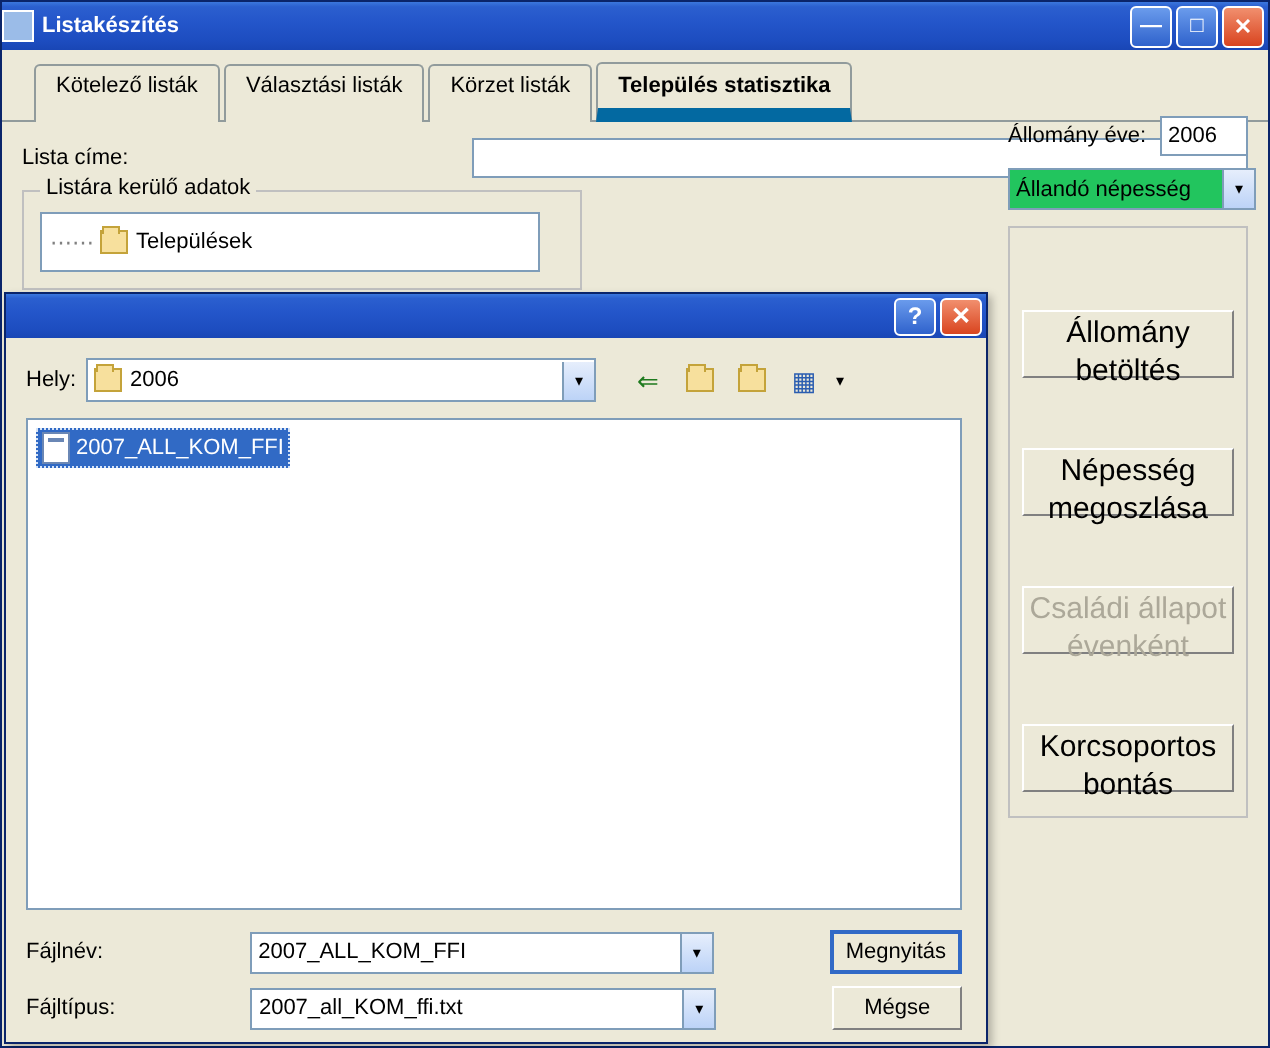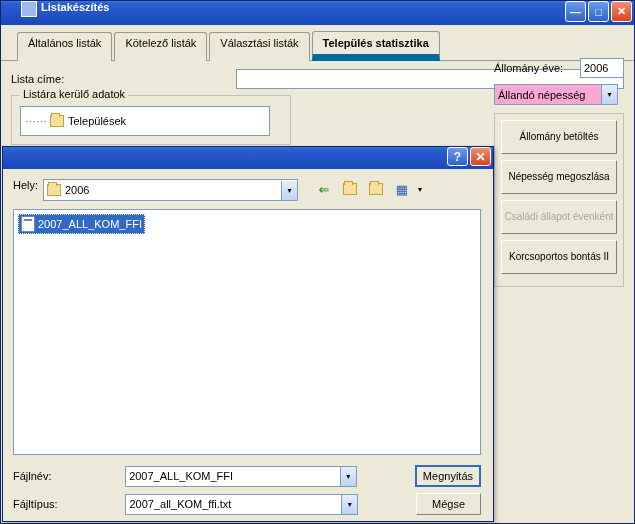--- a/index.html
+++ b/index.html
@@ -20,23 +20,24 @@
     top: 0; left: 0;
     width: 635px;
     height: 524px;
     background: #ece9d8;
     border: 1px solid #0a246a;
   }
   .title-bar {
     height: 24px;
     background: linear-gradient(to bottom, #3b77dd 0%, #2b5fcf 10%, #2456ca 40%, #1d4dc0 80%, #1946b5 100%);
     display: flex;
+    align-items: center;
     color: #fff;
     font-weight: bold;
-    padding-left: 20px;
+    padding-left: 0;
   }
   .title-bar .app-icon {
     width: 16px; height: 16px;
     background: #9bbce8;
     border: 1px solid #fff;
     margin-right: 4px;
   }
   .title-bar .spacer { flex: 1; }
   .title-btn {
     width: 21px; height: 21px;
@@ -138,33 +139,33 @@
     width:7px; height:3px;
     background:#f7e09d;
     border:1px solid #c4a33a;
     border-bottom:none;
   }
 
   .right-panel {
     position: absolute;
     right: 10px;
     top: 57px;
-    width: 130px;
+    width: 120px;
   }
   .right-panel .row-year {
     display: flex;
     justify-content: space-between;
     align-items: center;
     margin-bottom: 6px;
   }
   .select {
     width: 124px;
     height: 21px;
     border: 1px solid #7f9db9;
-    background: #f9a8d4;
+    background: #22c55e;
     display: flex;
     align-items: center;
     justify-content: space-between;
     padding-left: 3px;
   }
   .select-btn {
     width: 16px; height: 19px;
     background: linear-gradient(to bottom,#e6eefc,#bcd3f7);
     border-left:1px solid #7f9db9;
     display:flex; align-items:center; justify-content:center;
@@ -177,26 +178,27 @@
   }
   .sidebar-btn {
     display: block;
     width: 100%;
     height: 34px;
     background: #ece9d8;
     border: 1px solid #808080;
     border-top-color:#fff;
     border-left-color:#fff;
     font-family: inherit;
-    font-size: 10px;
+    font-size: 15px;
     margin-bottom: 6px;
     cursor: default;
     text-align: center;
     padding: 2px 2px;
     line-height: 1.25;
+    margin-top: 35px;
   }
   .sidebar-btn:disabled { color: #aca899; }
   .exit-box {
     border:1px solid #c0c0c0;
     padding:8px;
     margin-top: 70px;
   }
 
   
   .dialog {
@@ -204,21 +206,21 @@
     top: 146px;
     left: 2px;
     width: 492px;
     height: 376px;
     background: #ece9d8;
     border: 1px solid #0a246a;
     box-shadow: 2px 2px 4px rgba(0,0,0,.25);
   }
   .dialog .title-bar { height: 22px; }
   .dialog-body { padding: 10px 12px 4px 10px; }
-  .dialog-row { display:flex; align-items:flex-start; margin-bottom: 8px; }
+  .dialog-row { display:flex; align-items:center; margin-bottom: 8px; }
 
   .look-in {
     width: 255px;
     height: 22px;
     border: 1px solid #7f9db9;
     background: #fff;
     display: flex;
     align-items: center;
     padding-left: 3px;
   }
@@ -306,23 +308,23 @@
   <div class="title-bar">
     <div class="app-icon"></div>
     <span>Listakészítés</span>
     <div class="spacer"></div>
     <div class="title-btn">—</div>
     <div class="title-btn">□</div>
     <div class="title-btn close">✕</div>
   </div>
 
   <div class="tab-strip">
-    <div class="tab">Általános listák</div>
     <div class="tab">Kötelező listák</div>
     <div class="tab">Választási listák</div>
+    <div class="tab">Körzet listák</div>
     <div class="tab active">Település statisztika</div>
   </div>
 
   <div class="content">
     <div class="row">
       <span class="label">Lista címe:</span>
       <input class="text-input" style="width: 388px;" value="">
     </div>
 
     <div class="fieldset" style="width:280px">
@@ -343,21 +345,21 @@
       <input class="text-input" style="width: 44px; text-align: left;" value="2006">
     </div>
     <div class="select">
       <span>Állandó népesség</span>
       <div class="select-btn">▾</div>
     </div>
     <div class="panel-box">
       <button class="sidebar-btn">Állomány betöltés</button>
       <button class="sidebar-btn">Népesség megoszlása</button>
       <button class="sidebar-btn" disabled="">Családi állapot évenként</button>
-      <button class="sidebar-btn">Korcsoportos bontás II</button>
+      <button class="sidebar-btn">Korcsoportos bontás</button>
     </div>
   </div>
 </div>
 
 <div class="dialog">
   <div class="title-bar">
     <span style="flex:1"></span>
     <div class="dlg-btn help">?</div>
     <div class="dlg-btn close">✕</div>
   </div>

